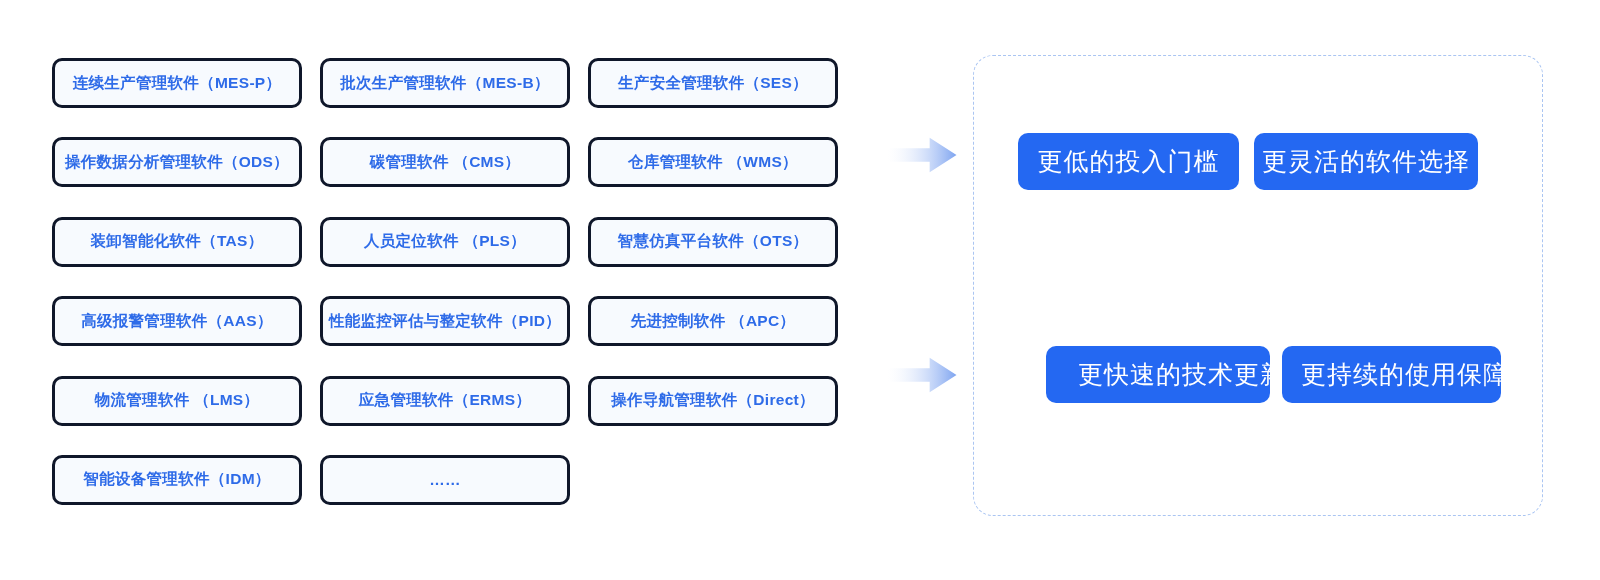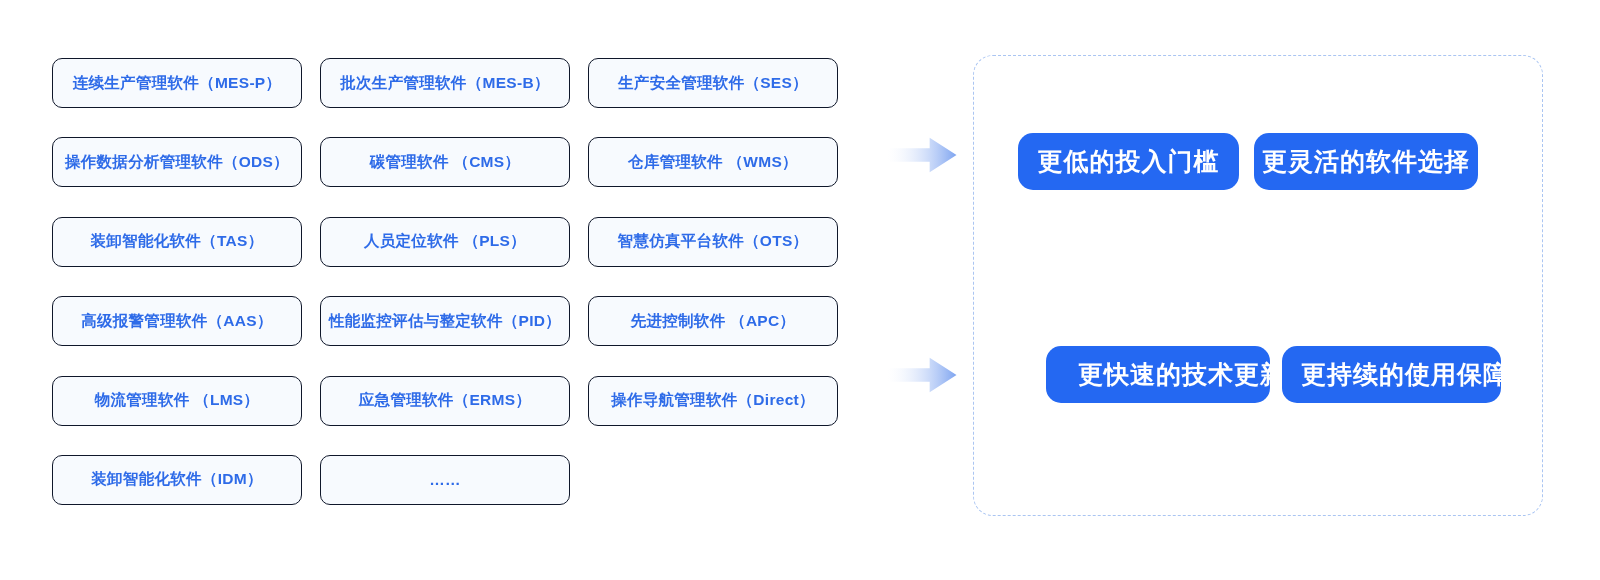--- a/index.html
+++ b/index.html
@@ -13,21 +13,21 @@
   .modules-grid {
     position: absolute; left: 52px; top: 58px;
     display: grid;
     grid-template-columns: repeat(3, 250px);
     grid-auto-rows: 50px;
     column-gap: 18px;
     row-gap: 29.4px;
   }
   .module-box {
     background: #f7fafe;
-    border: 1px solid #0f172a;
+    border: 3px solid #0f172a;
     border-radius: 10px;
     display: flex; align-items: center; justify-content: center;
     color: #2e6be8;
     font-size: 15.5px;
     font-weight: 600;
     letter-spacing: 0.3px;
     white-space: nowrap;
     box-sizing: border-box;
   }
   .arrow {
@@ -41,24 +41,24 @@
     left: 973px; top: 55px;
     width: 570px; height: 461px;
     border: 1.5px dashed #aac5f2;
     border-radius: 20px;
     box-sizing: border-box;
   }
   .badge {
     position: absolute;
     height: 57px;
     background: #2468f2;
-    border-radius: 15px;
+    border-radius: 10px;
     color: #ffffff;
     font-size: 25px;
-    font-weight: 700;
+    font-weight: 400;
     letter-spacing: 1px;
     display: flex; align-items: center; justify-content: center;
     white-space: nowrap;
     box-sizing: border-box;
   }
   .badge-1 { left: 1018px; top: 133px; width: 221px; }
   .badge-2 { left: 1254px; top: 133px; width: 224px; }
   .badge-3 { left: 1046px; top: 346px; width: 224px; padding-left: 48px; }
   .badge-4 { left: 1282px; top: 346px; width: 219px; padding-left: 27px; }
 </style>
@@ -74,21 +74,21 @@
   <div class="module-box">仓库管理软件 （WMS）</div>
   <div class="module-box">装卸智能化软件（TAS）</div>
   <div class="module-box">人员定位软件 （PLS）</div>
   <div class="module-box">智慧仿真平台软件（OTS）</div>
   <div class="module-box">高级报警管理软件（AAS）</div>
   <div class="module-box">性能监控评估与整定软件（PID）</div>
   <div class="module-box">先进控制软件 （APC）</div>
   <div class="module-box">物流管理软件 （LMS）</div>
   <div class="module-box">应急管理软件（ERMS）</div>
   <div class="module-box">操作导航管理软件（Direct）</div>
-  <div class="module-box">装卸智能化软件（IDM）</div>
+  <div class="module-box">智能设备管理软件（IDM）</div>
   <div class="module-box">……</div>
 </div>
 
 <svg class="arrow arrow-1" viewBox="0 0 76 48" aria-hidden="true">
   <defs>
     <linearGradient id="arrowGrad1" x1="0" y1="0" x2="1" y2="0">
       <stop offset="0" stop-color="#ffffff" stop-opacity="0.15"></stop>
       <stop offset="1" stop-color="#7ea4f0"></stop>
     </linearGradient>
   </defs>

